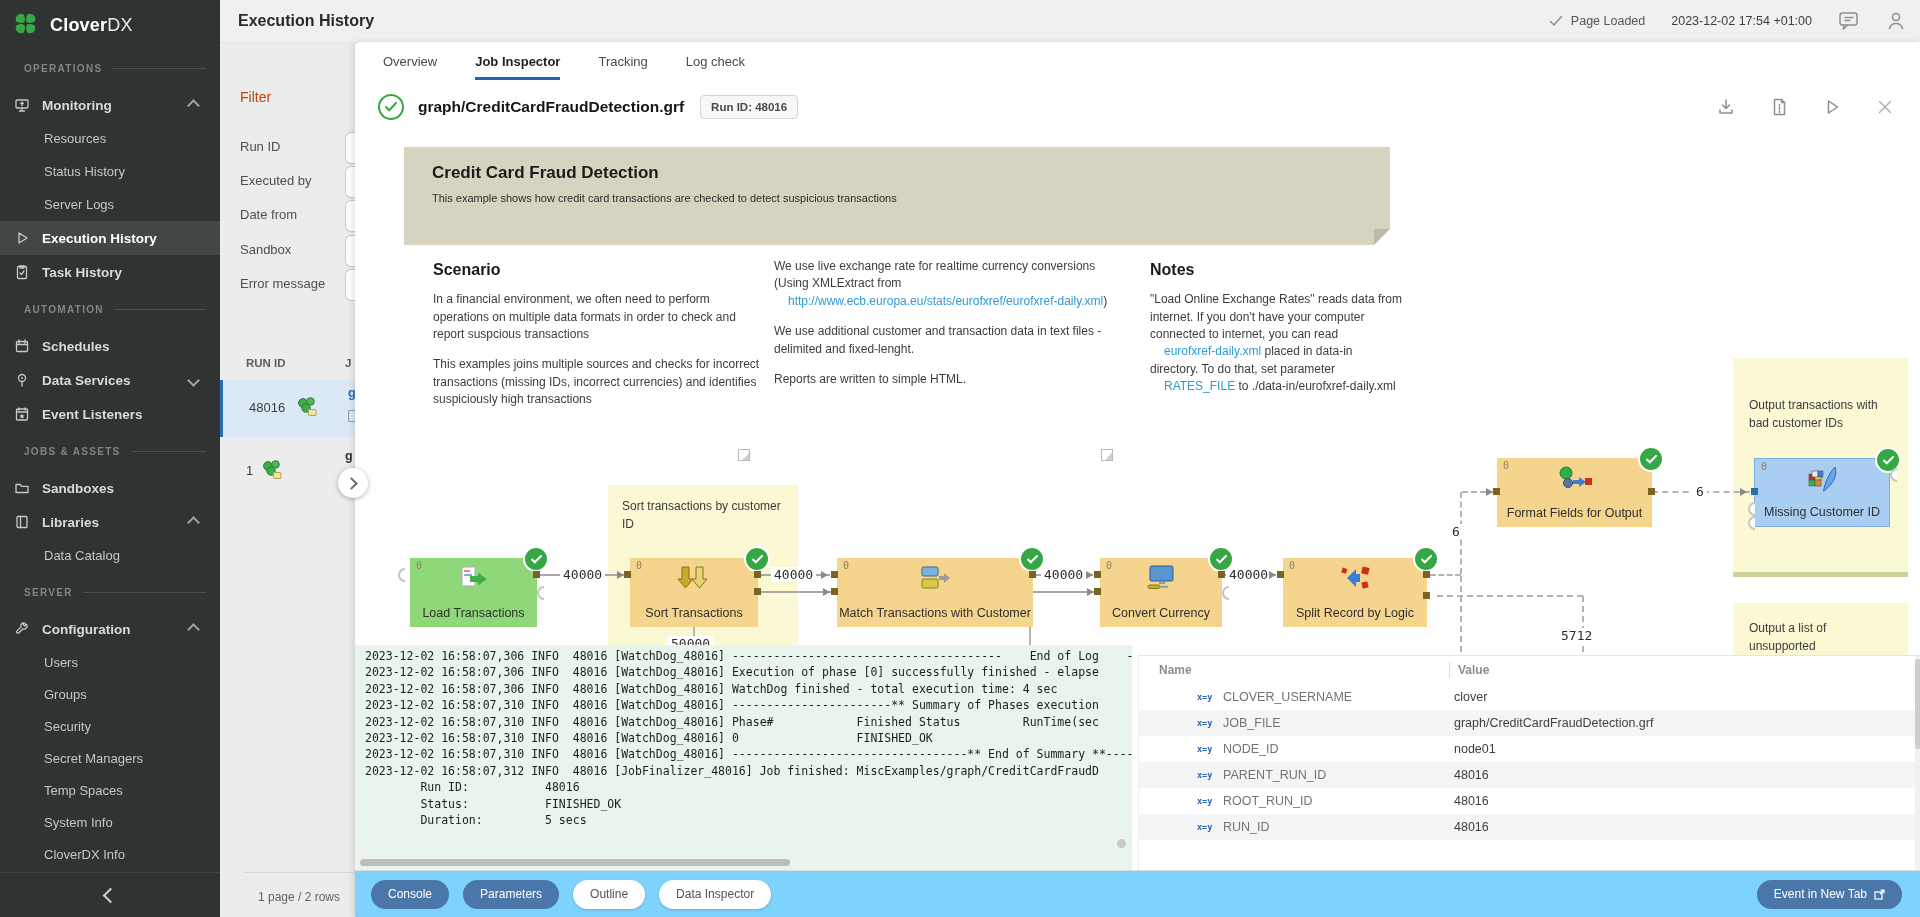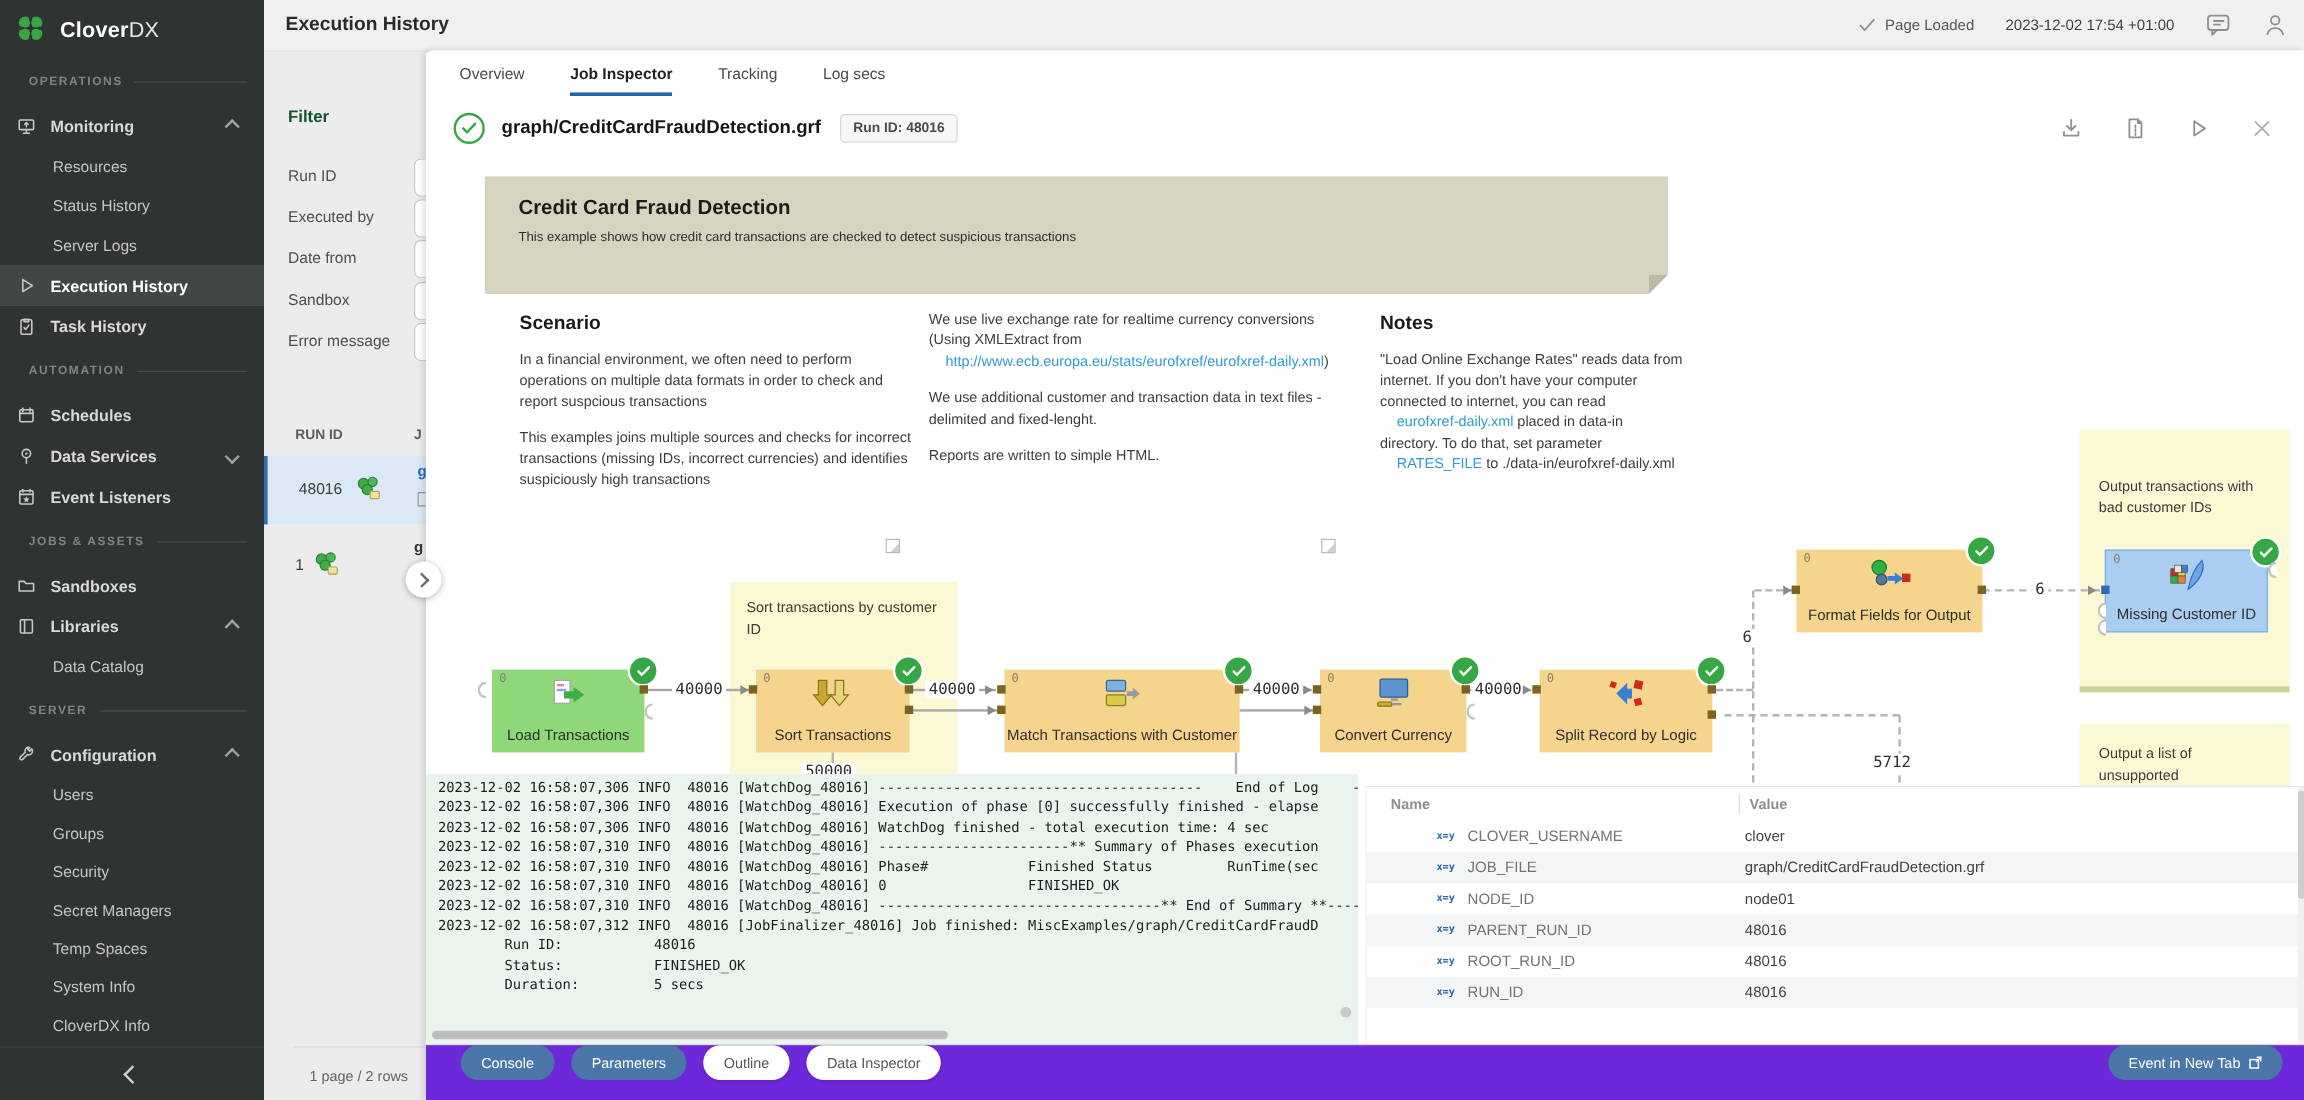--- a/index.html
+++ b/index.html
@@ -94,21 +94,21 @@
   .p-group{height:24px;background:#dcebf8;display:flex;align-items:center;font-size:12.5px;color:#2b2b2b;cursor:pointer;}
   .p-row{height:26px;display:flex;align-items:center;font-size:12.5px;cursor:pointer;}
   .p-row.alt{background:#f4f5f6;}
   .p-name{color:#737373;width:231px;}
   .p-val{color:#3f3f3f;}
   .xy{font-size:8.5px;font-weight:700;color:#2a66ad;width:26px;margin-left:58px;font-family:"DejaVu Sans Mono",monospace;}
   #p-vtrack{position:absolute;right:0;top:0;width:6px;height:215px;background:#f1f1f1;}
   #p-vthumb{position:absolute;right:0;top:3px;width:6px;height:90px;background:#cdcdcd;border-radius:3px;cursor:pointer;}
 
   
-  #toolbar{position:absolute;left:355px;top:870px;width:1565px;height:47px;background:#6d28d9;border-top:1px solid #ddd;z-index:5;display:flex;align-items:flex-start;padding-left:29px;box-sizing:border-box;gap:14px;}
+  #toolbar{position:absolute;left:355px;top:870px;width:1565px;height:47px;background:#7dd3fc;border-top:1px solid #ddd;z-index:5;display:flex;align-items:center;padding-left:16px;box-sizing:border-box;gap:14px;}
   .pill{height:29px;border-radius:15px;display:inline-flex;align-items:center;padding:0 17px;font-size:12px;cursor:pointer;}
   .pill.blue{background:#4a77a8;color:#fff;}
   .pill.white{background:#fff;color:#555;box-shadow:0 1px 3px rgba(0,0,0,.18);}
   #open-new-tab{margin-left:auto;margin-right:18px;gap:7px;}
 
   #round-btn{position:absolute;left:338px;top:468px;width:30px;height:30px;border-radius:50%;background:#fff;box-shadow:0 1px 5px rgba(0,0,0,.3);z-index:10;display:flex;align-items:center;justify-content:center;cursor:pointer;}
   #pagination{position:absolute;left:24px;top:830px;width:110px;border-top:1px solid #d8d8d8;padding-top:17px;font-size:12px;color:#5f6368;text-align:center;}
 </style>
 </head>
 <body>
@@ -305,21 +305,21 @@
       <span style="display:inline-flex;cursor:pointer;">
           <svg class="gicon" width="20" height="20" viewBox="0 0 20 20">
             <circle cx="10" cy="6" r="3.5"></circle>
             <path d="M3.5 17.5c1-3.5 3.5-5 6.5-5s5.5 1.5 6.5 5"></path>
           </svg>
         </span>
     </div>
   </header>
 
   <aside id="filter-col">
-    <div class="flabel" style="top:47px;font-size:14px;font-weight:700;color:#14532d;">Filter</div>
+    <div class="flabel" style="top:47px;font-size:14px;font-weight:400;color:#c2410c;">Filter</div>
     <div class="flabel" style="top:97px;">Run ID</div>
     <div class="flabel" style="top:131px;">Executed by</div>
     <div class="flabel" style="top:165px;">Date from</div>
     <div class="flabel" style="top:200px;">Sandbox</div>
     <div class="flabel" style="top:234px;">Error message</div>
     <div class="fstub" style="top:90px;"></div>
     <div class="fstub" style="top:124px;"></div>
     <div class="fstub" style="top:158px;"></div>
     <div class="fstub" style="top:193px;"></div>
     <div class="fstub" style="top:227px;"></div>
@@ -355,21 +355,21 @@
   <div id="round-btn">
       <span class="chev right" style="border-color:#6b6b6b;margin-left:-3px;"></span>
     </div>
 
   <div id="card"></div>
 
   <div id="tabs-row">
     <div class="tab">Overview</div>
     <div class="tab active">Job Inspector</div>
     <div class="tab">Tracking</div>
-    <div class="tab">Log secs</div>
+    <div class="tab">Log check</div>
   </div>
 
   <div id="job-row">
     <div class="job-check">
         <svg width="12" height="10" viewBox="0 0 12 10">
           <path d="M1 5l3.2 3.2L11 1" stroke="#35a845" stroke-width="2" fill="none" stroke-linecap="round"></path>
         </svg>
       </div>
     <div id="job-title">graph/CreditCardFraudDetection.grf</div>
     <div id="run-badge">Run ID: 48016</div>

